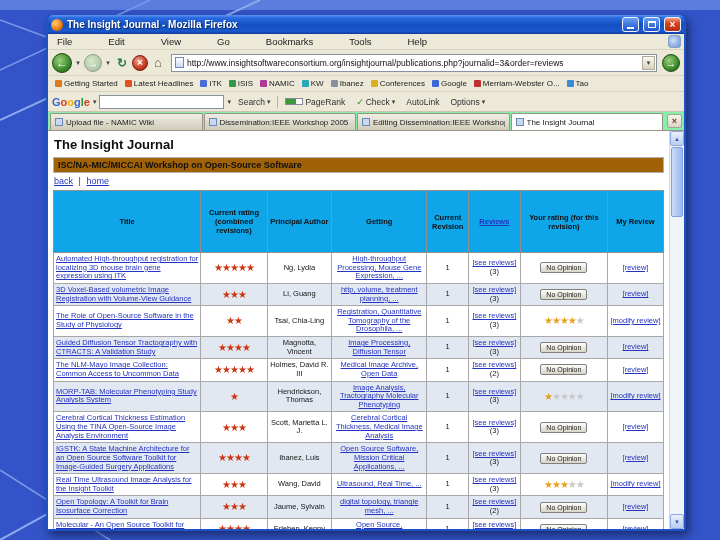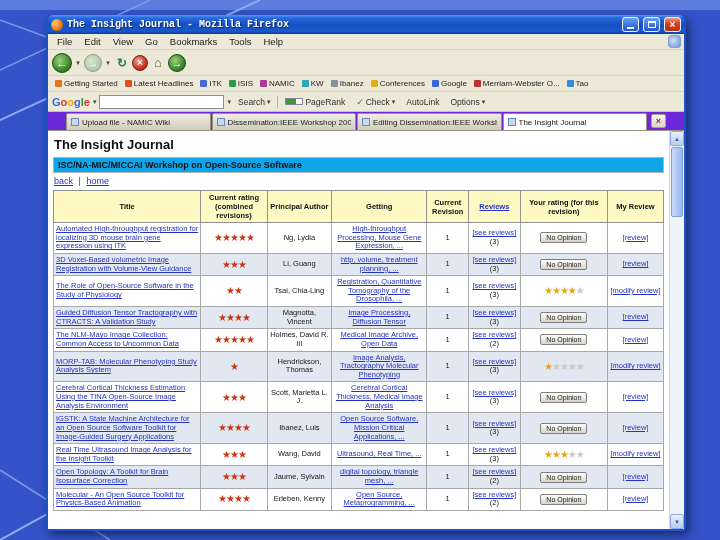--- a/index.html
+++ b/index.html
@@ -10,32 +10,32 @@
   
   .browser { position:absolute; left:46px; top:15px; width:640px; height:516px;
              background:#1c54c8; border-radius:6px 6px 3px 3px; padding:0 2px 2px;
              box-shadow:3px 4px 10px rgba(0,0,20,.5); display:flex; flex-direction:column; }
   .titlebar { height:19px; flex:none; display:flex; align-items:center; gap:4px; padding:0 3px;
               background:linear-gradient(180deg,#5a96f2 0%,#2a6ae0 15%,#1450c0 50%,#1a58cc 85%,#0c3c9c 100%);
               border-radius:5px 5px 0 0; }
   .ff-icon { width:12px; height:12px; border-radius:50%; flex:none;
              background:radial-gradient(circle at 35% 35%,#ffd080,#f08010 55%,#a04808); }
   .title-text { flex:1; color:#fff; font-size:10px; font-weight:bold;
-                text-shadow:1px 1px 1px rgba(0,0,0,.5); white-space:nowrap; overflow:hidden;font-family:Liberation Mono, monospace; }
+                text-shadow:1px 1px 1px rgba(0,0,0,.5); white-space:nowrap; overflow:hidden; }
   .win-btn { width:17px; height:15px; border-radius:3px; border:1px solid #f0f4ff; flex:none;
              display:flex; align-items:center; justify-content:center; color:#fff; font-size:10px; line-height:1; }
   .win-btn.min,.win-btn.max { background:linear-gradient(#66a0f4,#1c55c8); }
   .win-btn.close { background:linear-gradient(#f0a088,#d84420 40%,#b03010); font-weight:bold; }
   .min-glyph { width:7px; height:2px; background:#fff; margin-top:7px; }
   .max-glyph { width:8px; height:7px; border:1px solid #fff; border-top-width:2px; }
   .win-body { flex:1; background:#ece9d8; display:flex; flex-direction:column; overflow:hidden; }
 
   .menubar { height:16px; flex:none; display:flex; align-items:center; background:#ece9d8;
              border-bottom:1px solid #d8d4c0; padding:0 3px; }
-  .menu-items { display:flex; align-items:flex-end; }
+  .menu-items { display:flex; align-items:flex-end;gap:24px; }
   .menu-item { font-size:9.5px; color:#202020; padding:1px 6px; white-space:nowrap; }
   .throbber { margin-left:auto; width:13px; height:13px; border-radius:3px; flex:none;
               background:radial-gradient(circle at 40% 40%,#cfe0f8,#6a90d8); border:1px solid #8aa0c8; }
 
   .navbar { height:26px; flex:none; display:flex; align-items:center; gap:2px; background:#ece9d8;
             padding:0 4px; border-bottom:1px solid #d8d4c0; }
   .nav-btn { display:flex; align-items:center; justify-content:center; flex:none; }
   .btn-back { width:20px; height:20px; border-radius:50%; color:#fff; font-size:12px; font-weight:bold;
               background:radial-gradient(circle at 38% 35%,#9ad07a,#3c8a2c 60%,#205a14); border:1px solid #1c4a10; }
   .btn-fwd { width:18px; height:18px; border-radius:50%; color:#fff; font-size:11px;
@@ -65,22 +65,22 @@
                padding:0 4px; border-bottom:1px solid #c8c4b0; }
   .google-logo { font-size:11px; font-weight:bold; white-space:nowrap; }
   .g-drop { font-size:7px; color:#404040; }
   .g-input { width:125px; height:14px; border:1px solid #88929e; font-size:8px; padding:0 2px;
              font-family:"Liberation Sans",sans-serif; }
   .g-btn { display:flex; align-items:center; gap:2px; font-size:8.5px; color:#303030; padding:0 4px; white-space:nowrap; }
   .g-sep { width:1px; height:12px; background:#b8b4a0; }
   .pr-bar { width:18px; height:7px; border:1px solid #889; background:linear-gradient(90deg,#3a9a3a 60%,#fff 60%); }
   .g-check { color:#2a8a2a; font-size:9px; }
 
-  .tabbar { height:19px; flex:none; display:flex; align-items:flex-end; background:#6d28d9;
-            padding:2px 18px 0; gap:2px; border-bottom:1px solid #989384; }
+  .tabbar { height:19px; flex:none; display:flex; align-items:flex-end; background:#86efac;
+            padding:2px 2px 0; gap:2px; border-bottom:1px solid #989384; }
   .tab-strip { display:flex; flex:1; gap:1px; align-items:flex-end; overflow:hidden; }
   .tab { height:17px; flex:1; max-width:158px; display:flex; align-items:center; gap:3px; padding:0 4px;
          background:linear-gradient(#f0eee4,#d0ccba); border:1px solid #989384; border-bottom:none;
          border-radius:2px 2px 0 0; overflow:hidden; }
   .tab.active { background:#fff; }
   .tab-icon { width:8px; height:8px; background:#c8d8f0; border:1px solid #7088b8; flex:none; }
   .tab-label { font-size:8px; color:#202020; white-space:nowrap; overflow:hidden; }
   .tab-close { margin-left:2px; margin-bottom:2px; width:15px; height:14px; flex:none; display:flex;
                align-items:center; justify-content:center; font-size:9px; font-weight:bold; color:#803030;
                background:linear-gradient(#f8f6ee,#d8d4c4); border:1px solid #a8a290; border-radius:2px; }
@@ -90,28 +90,28 @@
   .page { position:absolute; left:0; top:0; right:15px; bottom:0; overflow:hidden; padding:4px 5px; }
   .vscroll { position:absolute; right:0; top:0; bottom:0; width:15px; background:#f0f4fb;
              border-left:1px solid #d0d8ec; display:flex; flex-direction:column; }
   .scroll-btn { height:15px; flex:none; background:linear-gradient(#e8f0fc,#b8ccf4); border:1px solid #90a8e0;
                 border-radius:2px; font-size:6px; color:#3a5aa8; display:flex; align-items:center; justify-content:center; }
   .scroll-btn.down { margin-top:auto; }
   .scroll-thumb { height:70px; flex:none; margin:1px; background:linear-gradient(90deg,#cadcfa,#98b8f0);
                   border:1px solid #80a0e0; border-radius:2px; }
 
   .pg-title { font-size:13px; font-weight:bold; color:#101010; margin:2px 0 5px 1px; }
-  .pg-subtitle { background:#0ea5e9; border:1px solid #b0b0b0; font-size:9px; font-weight:bold;
+  .pg-subtitle { background:#a16207; border:1px solid #b0b0b0; font-size:9px; font-weight:bold;
                  color:#101010; padding:2px 4px; }
   .pg-nav { font-size:9px; margin:3px 1px 4px; }
   .pg-nav a { color:#2433c0; text-decoration:underline; cursor:pointer; }
   .pg-nav .sep { color:#404040; margin:0 3px; }
 
   table.papers { width:100%; border-collapse:collapse; table-layout:fixed; }
-  .papers th { background:#fef9c3; border:1px solid #909090; font-size:7.5px; padding:2px 1px;
+  .papers th { background:#0ea5e9; border:1px solid #909090; font-size:7.5px; padding:17px 1px;
                color:#101010; vertical-align:middle; line-height:1.2; }
   .papers th.th-link { color:#2433c0; text-decoration:underline; cursor:pointer; }
   .papers td { border:1px solid #a8a8a8; font-size:7.5px; padding:2px; vertical-align:middle;
                color:#151515; line-height:1.15; word-wrap:break-word; }
   .papers tbody tr:nth-child(even) td { background:#e2e8f2; }
   .papers a.lnk { color:#2433c0; text-decoration:underline; cursor:pointer; }
   td.c-rating, td.c-rev, td.c-reviews, td.c-your, td.c-my, td.c-author, td.c-keywords { text-align:center; }
   .stars { white-space:nowrap; letter-spacing:-1px; }
   .star { font-size:10px; }
   .star-red { color:#cc3510; }
@@ -169,20 +169,25 @@
     </div>
 
     <div class="navbar">
       <span class="nav-btn btn-back">←</span>
       <span class="nav-drop">▾</span>
       <span class="nav-btn btn-fwd">→</span>
       <span class="nav-drop">▾</span>
       <span class="nav-btn btn-reload">↻</span>
       <span class="nav-btn btn-stop">×</span>
       <span class="nav-btn btn-home">⌂</span>
+      <span class="urlbar">
+        <span class="favicon"></span>
+        <input class="url-input" value="http://www.insightsoftwareconsortium.org/insightjournal/publications.php?journalid=3&amp;order=reviews" style="">
+        <span class="url-drop">▾</span>
+      </span>
       <span class="nav-btn go-btn">→</span>
     </div>
 
     <div class="bookmarksbar">
         <span class="bm-item">
           <span class="bm-icon" style="background: rgb(224, 120, 32);"></span>
           <span class="bm-label">Getting Started</span>
         </span>
         <span class="bm-item">
           <span class="bm-icon" style="background: rgb(224, 80, 32);"></span>

